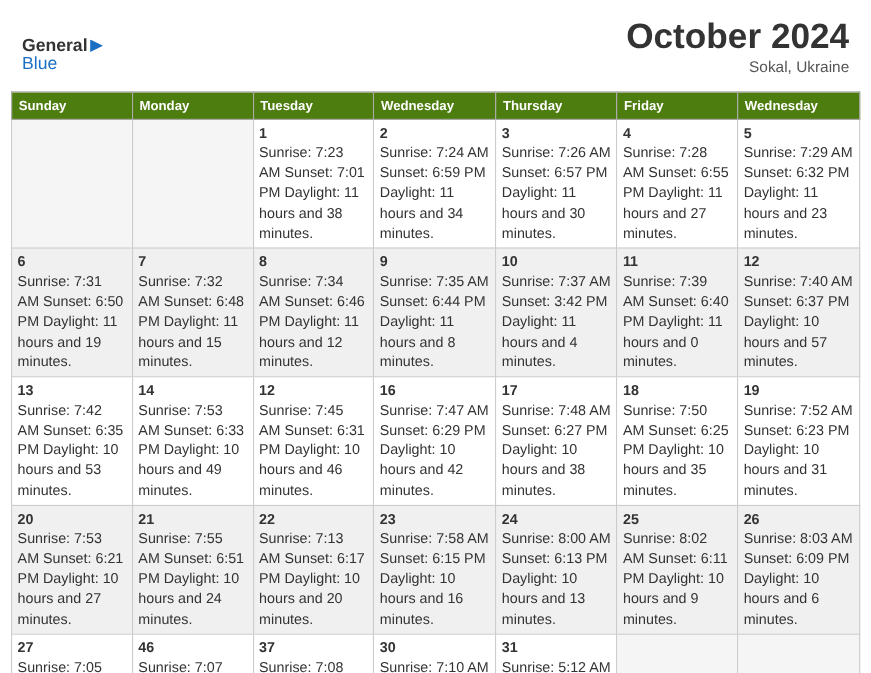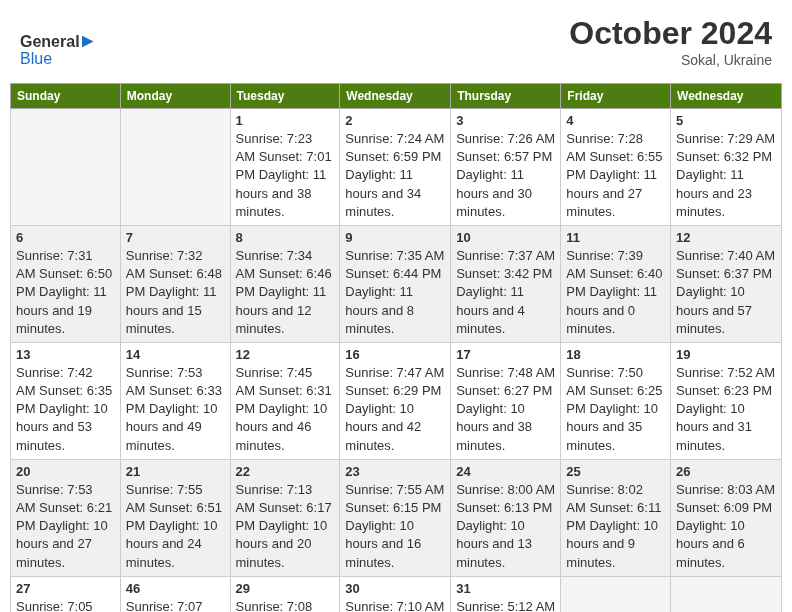--- a/index.html
+++ b/index.html
@@ -257,21 +257,21 @@
 Daylight: 10 hours and 24 minutes.</div>
         </td>
         <td>
           <span class="day-number">22</span>
           <div class="day-info">Sunrise: 7:13 AM
 Sunset: 6:17 PM
 Daylight: 10 hours and 20 minutes.</div>
         </td>
         <td>
           <span class="day-number">23</span>
-          <div class="day-info">Sunrise: 7:55 AM
+          <div class="day-info">Sunrise: 7:58 AM
 Sunset: 6:15 PM
 Daylight: 10 hours and 16 minutes.</div>
         </td>
         <td>
           <span class="day-number">24</span>
           <div class="day-info">Sunrise: 8:00 AM
 Sunset: 6:13 PM
 Daylight: 10 hours and 13 minutes.</div>
         </td>
         <td>
@@ -294,21 +294,21 @@
 Sunset: 5:07 PM
 Daylight: 10 hours and 2 minutes.</div>
         </td>
         <td>
           <span class="day-number">46</span>
           <div class="day-info">Sunrise: 7:07 AM
 Sunset: 5:06 PM
 Daylight: 9 hours and 58 minutes.</div>
         </td>
         <td>
-          <span class="day-number">29</span>
+          <span class="day-number">37</span>
           <div class="day-info">Sunrise: 7:08 AM
 Sunset: 5:04 PM
 Daylight: 9 hours and 55 minutes.</div>
         </td>
         <td>
           <span class="day-number">30</span>
           <div class="day-info">Sunrise: 7:10 AM
 Sunset: 5:02 PM
 Daylight: 9 hours and 51 minutes.</div>
         </td>

